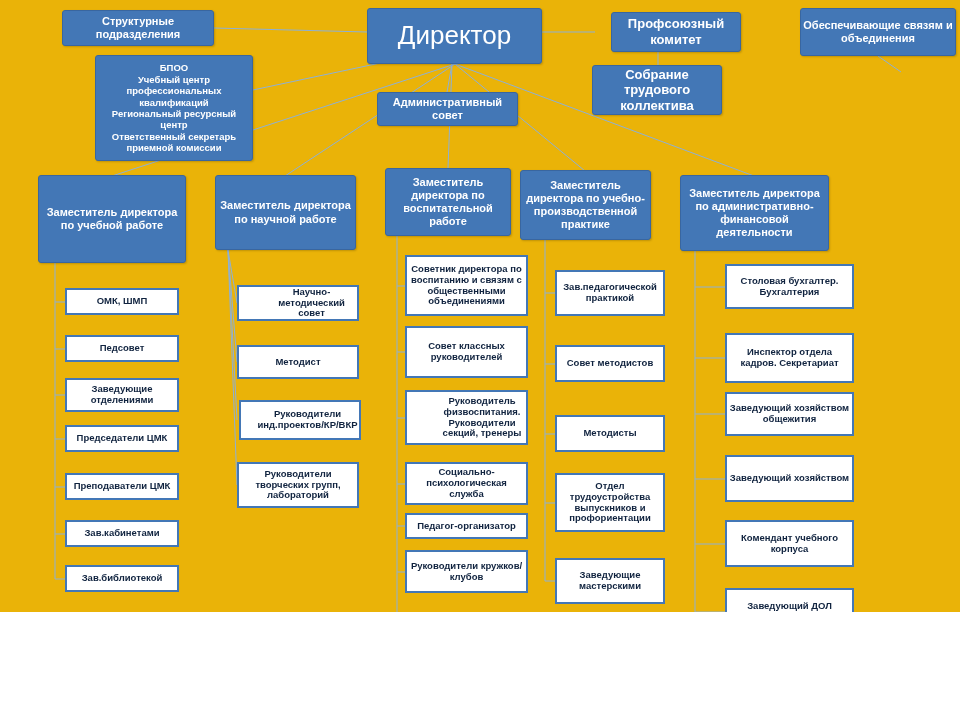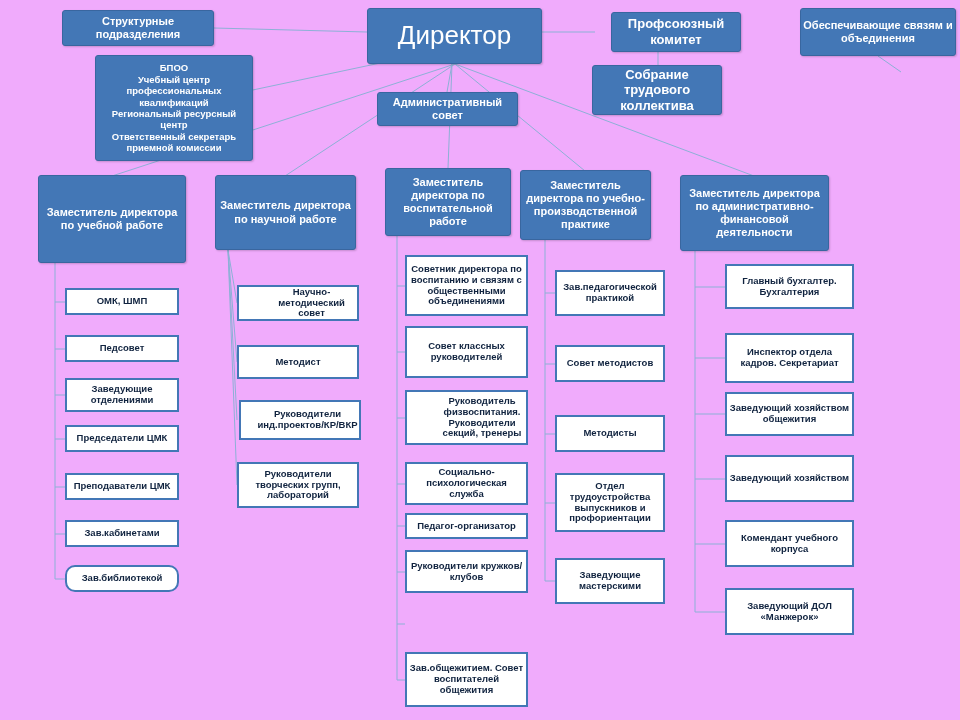--- a/index.html
+++ b/index.html
@@ -1,17 +1,17 @@
 <!DOCTYPE html>
 <html><head>
 <meta charset="utf-8">
 <style>
   html,body{margin:0;padding:0;background:#fff;}
   .canvas{
-    position:relative;width:960px;height:720px;background:#f0abfc;
+    position:relative;width:960px;height:612px;background:#eab308;
     font-family:"Liberation Sans",sans-serif;overflow:hidden;
   }
   svg.lines{position:absolute;left:0;top:0;}
   .bx{
     position:absolute;box-sizing:border-box;
     display:flex;align-items:center;justify-content:center;
     text-align:center;
   }
   .blue{
     background:#4377b6;color:#ffffff;border:1px solid #39669f;border-radius:3px;
@@ -107,41 +107,41 @@
   <div class="bx blue" style="left:385px;top:168px;width:126px;height:68px;">Заместитель директора по воспитательной работе</div>
   <div class="bx blue" style="left:520px;top:170px;width:131px;height:70px;">Заместитель директора по учебно-производственной практике</div>
   <div class="bx blue" style="left:680px;top:175px;width:149px;height:76px;">Заместитель директора по административно-финансовой деятельности</div>
 
   <div class="bx white" style="left:65px;top:288px;width:114px;height:27px;">ОМК, ШМП</div>
   <div class="bx white" style="left:65px;top:335px;width:114px;height:27px;">Педсовет</div>
   <div class="bx white" style="left:65px;top:378px;width:114px;height:34px;">Заведующие отделениями</div>
   <div class="bx white" style="left:65px;top:425px;width:114px;height:27px;">Председатели ЦМК</div>
   <div class="bx white" style="left:65px;top:473px;width:114px;height:27px;">Преподаватели ЦМК</div>
   <div class="bx white" style="left:65px;top:520px;width:114px;height:27px;">Зав.кабинетами</div>
-  <div class="bx white" style="left:65px;top:565px;width:114px;height:27px;border-radius:10px;">Зав.библиотекой</div>
+  <div class="bx white" style="left:65px;top:565px;width:114px;height:27px;">Зав.библиотекой</div>
 
   <div class="bx white" style="left:237px;top:285px;width:122px;height:36px;padding-left:28px;">Научно-методический совет</div>
   <div class="bx white" style="left:237px;top:345px;width:122px;height:34px;">Методист</div>
   <div class="bx white" style="left:239px;top:400px;width:122px;height:40px;padding-left:16px;">Руководители инд.проектов/КР/ВКР</div>
   <div class="bx white" style="left:237px;top:462px;width:122px;height:46px;">Руководители творческих групп, лабораторий</div>
 
   <div class="bx white" style="left:405px;top:255px;width:123px;height:61px;">Советник директора по воспитанию и связям с общественными объединениями</div>
   <div class="bx white" style="left:405px;top:326px;width:123px;height:52px;">Совет классных руководителей</div>
   <div class="bx white" style="left:405px;top:390px;width:123px;height:55px;padding-left:32px;">Руководитель физвоспитания. Руководители секций, тренеры</div>
   <div class="bx white" style="left:405px;top:462px;width:123px;height:43px;">Социально-психологическая служба</div>
   <div class="bx white" style="left:405px;top:513px;width:123px;height:26px;">Педагог-организатор</div>
   <div class="bx white" style="left:405px;top:550px;width:123px;height:43px;">Руководители кружков/клубов</div>
   <div class="bx white" style="left:405px;top:652px;width:123px;height:55px;">Зав.общежитием. Совет воспитателей общежития</div>
 
   <div class="bx white" style="left:555px;top:270px;width:110px;height:46px;">Зав.педагогической практикой</div>
   <div class="bx white" style="left:555px;top:345px;width:110px;height:37px;">Совет методистов</div>
   <div class="bx white" style="left:555px;top:415px;width:110px;height:37px;">Методисты</div>
   <div class="bx white" style="left:555px;top:473px;width:110px;height:59px;">Отдел трудоустройства выпускников и профориентации</div>
   <div class="bx white" style="left:555px;top:558px;width:110px;height:46px;">Заведующие мастерскими</div>
 
-  <div class="bx white" style="left:725px;top:264px;width:129px;height:45px;">Главный бухгалтер. Бухгалтерия</div>
+  <div class="bx white" style="left:725px;top:264px;width:129px;height:45px;">Столовая бухгалтер. Бухгалтерия</div>
   <div class="bx white" style="left:725px;top:333px;width:129px;height:50px;">Инспектор отдела кадров. Секретариат</div>
   <div class="bx white" style="left:725px;top:392px;width:129px;height:44px;">Заведующий хозяйством общежития</div>
   <div class="bx white" style="left:725px;top:455px;width:129px;height:47px;">Заведующий хозяйством</div>
   <div class="bx white" style="left:725px;top:520px;width:129px;height:47px;">Комендант учебного корпуса</div>
   <div class="bx white" style="left:725px;top:588px;width:129px;height:47px;">Заведующий ДОЛ «Манжерок»</div>
 
 </div>
 
 </body></html>

